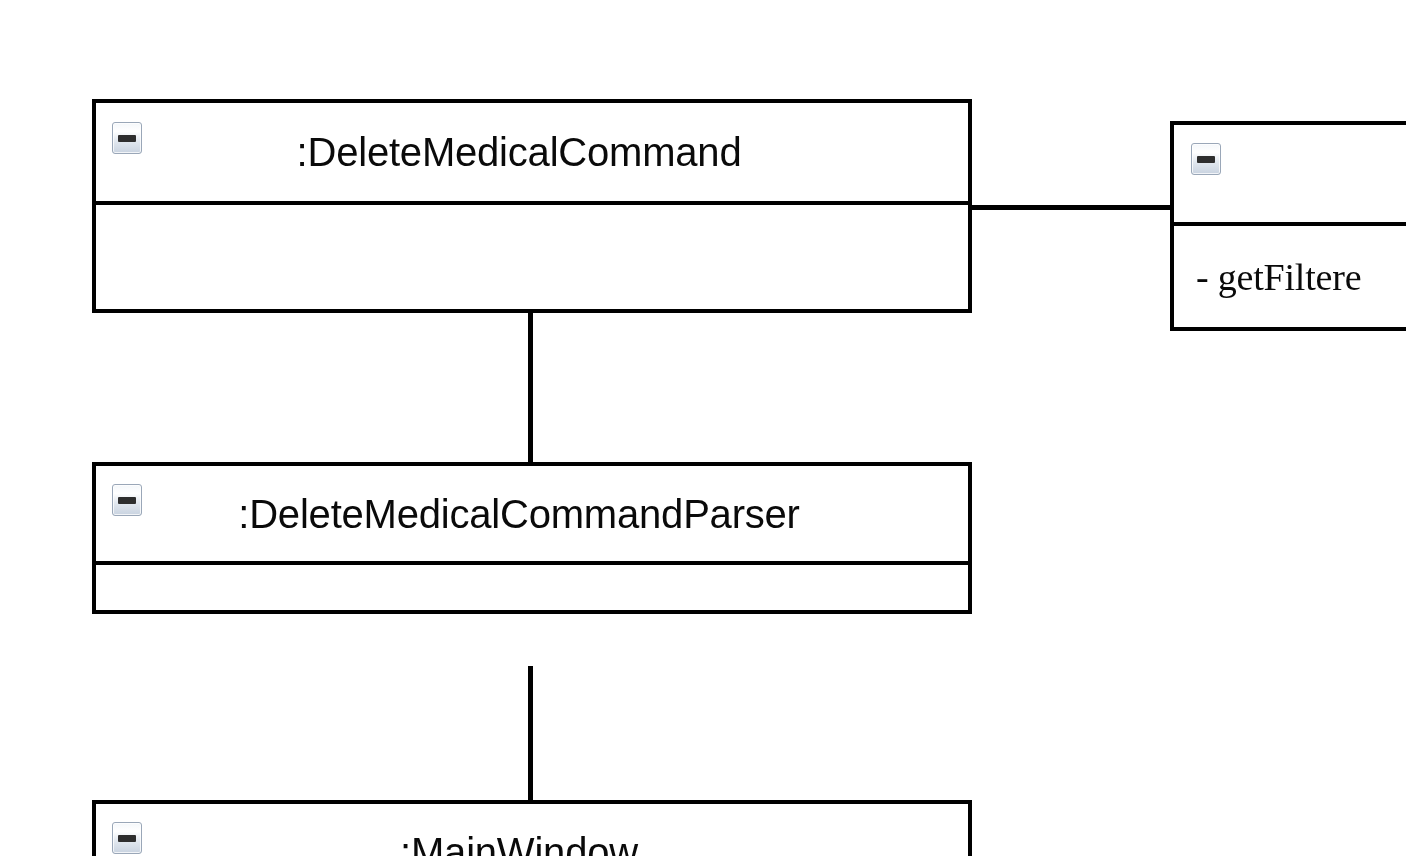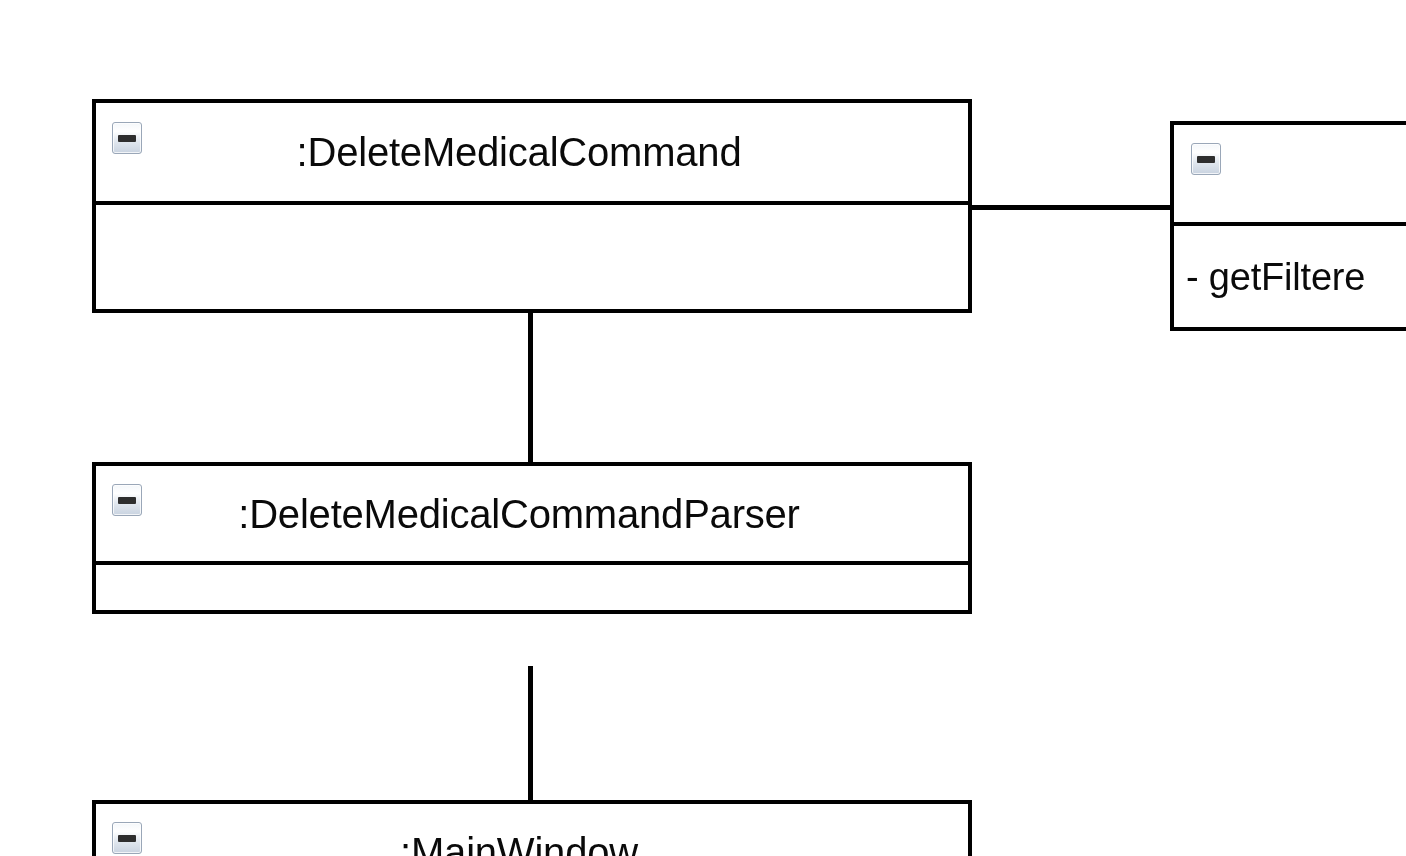--- a/index.html
+++ b/index.html
@@ -56,21 +56,22 @@
     letter-spacing: -0.2px;
     padding-right: 26px;
   }
 
   .uml-member {
     font-size: 38px;
     line-height: 1;
     color: #0a0a0a;
     white-space: nowrap;
     letter-spacing: -0.2px;
-    padding-left: 12px;
+    padding-left: 22px;
+    font-family: Liberation Serif, serif;
   }
 
   
   .collapse-icon {
     position: absolute;
     width: 30px;
     height: 32px;
     box-sizing: border-box;
     border: 1px solid #9aa7b8;
     border-radius: 3px;

